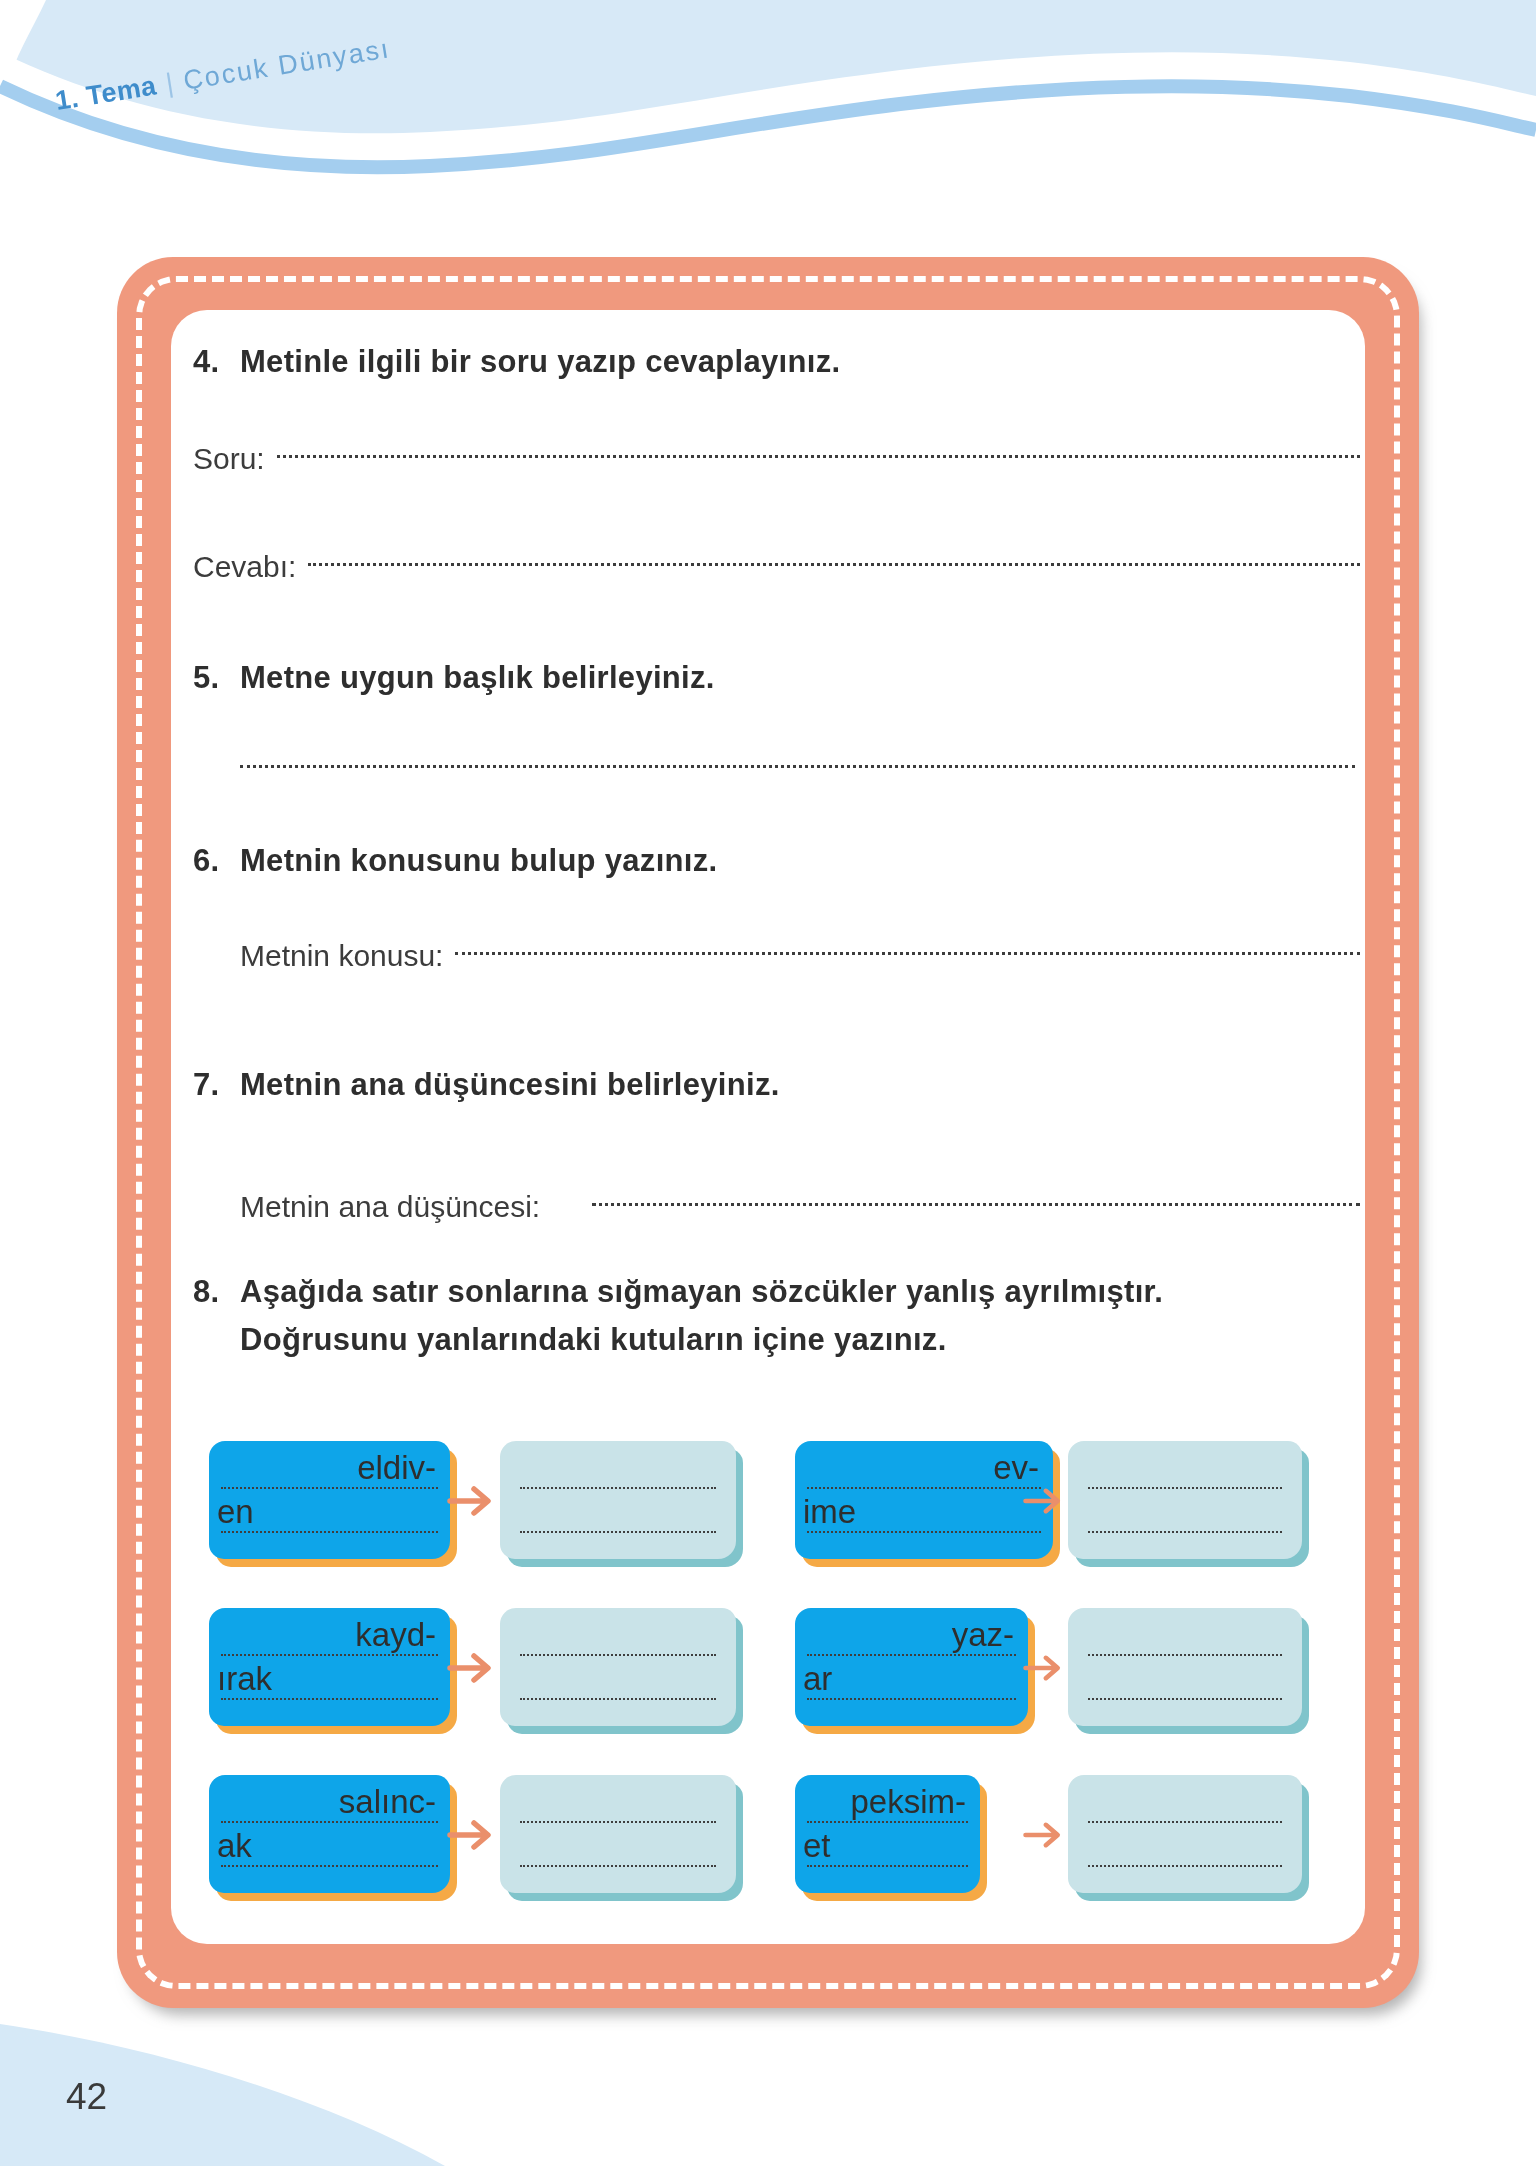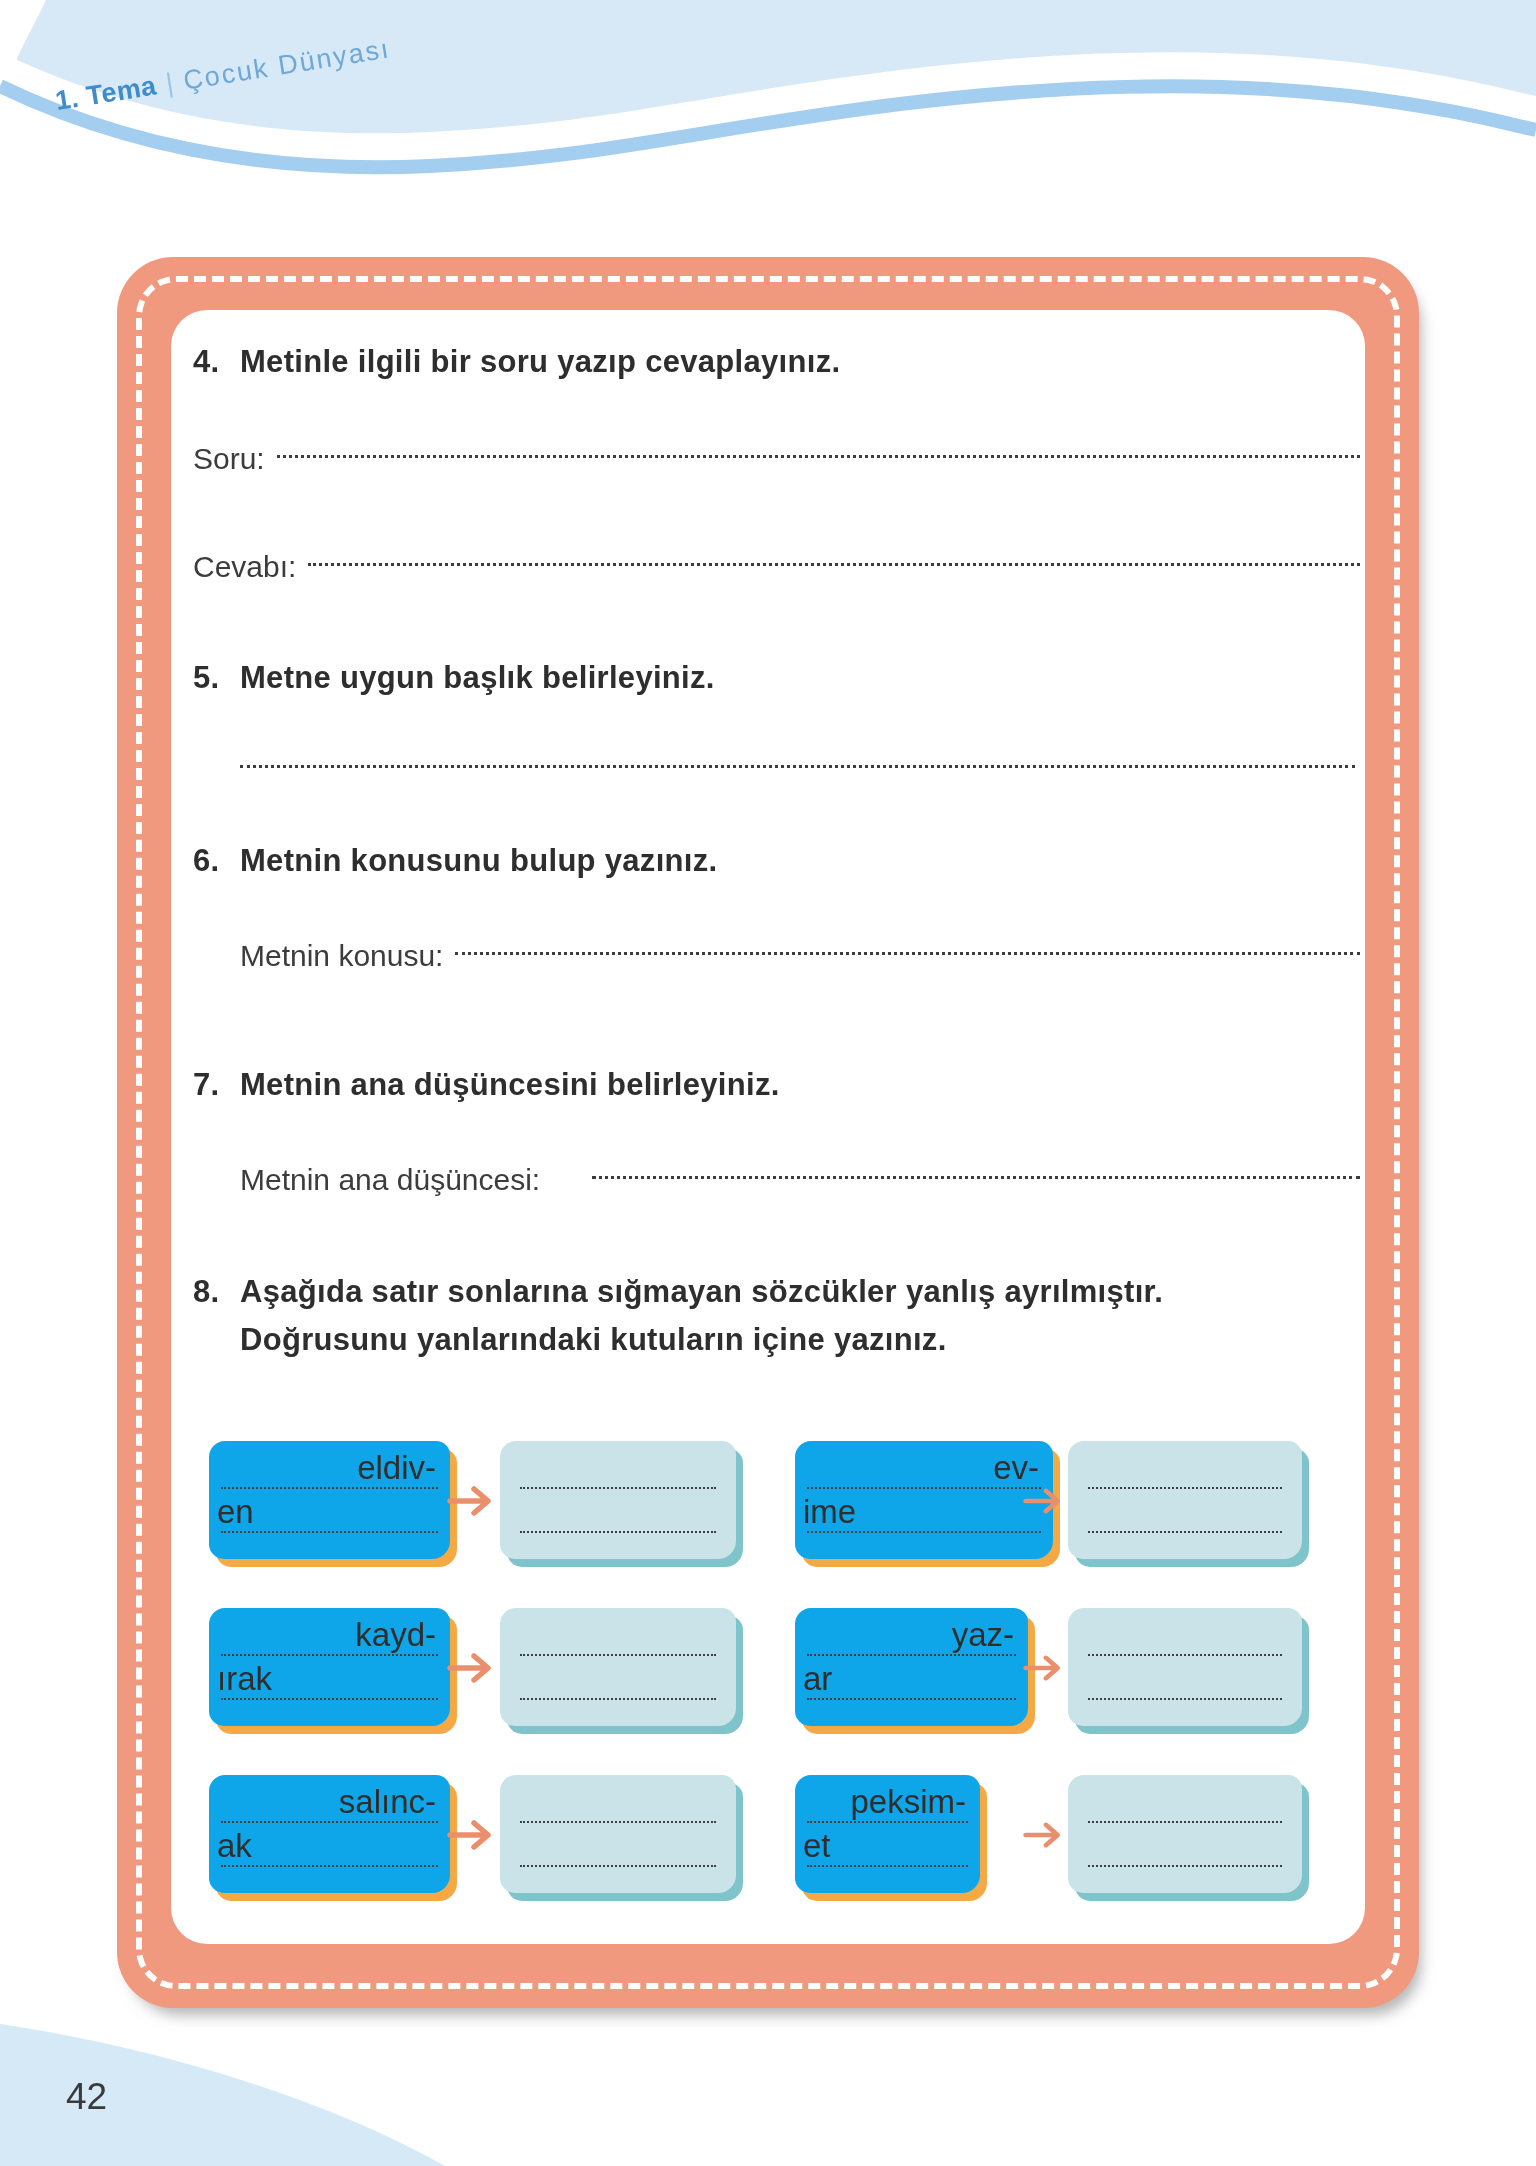--- a/index.html
+++ b/index.html
@@ -100,21 +100,21 @@
   </div>
   <div class="ans-row" style="left:240px;top:933px;width:1120px;height:46px;">
     <span class="ans-label">Metnin konusu:</span>
     <div class="dotline"></div>
   </div>
 
   <div class="q-head" style="left:193px;top:1063px;width:1180px;">
     <span class="q-num">7.</span>
     <span>Metnin ana düşüncesini belirleyiniz.</span>
   </div>
-  <div class="ans-row" style="left:240px;top:1157px;width:1120px;height:46px;gap:40px;">
+  <div class="ans-row" style="left:240px;top:1184px;width:1120px;height:46px;gap:40px;">
     <span class="ans-label">Metnin ana düşüncesi:</span>
     <div class="dotline"></div>
   </div>
 
   <div class="q-head" style="left:193px;top:1268px;width:1190px;">
     <span class="q-num" style="line-height:48px;">8.</span>
     <span class="q8-lines">
       <span>Aşağıda satır sonlarına sığmayan sözcükler yanlış ayrılmıştır.</span>
       <span>Doğrusunu yanlarındaki kutuların içine yazınız.</span>
     </span>

